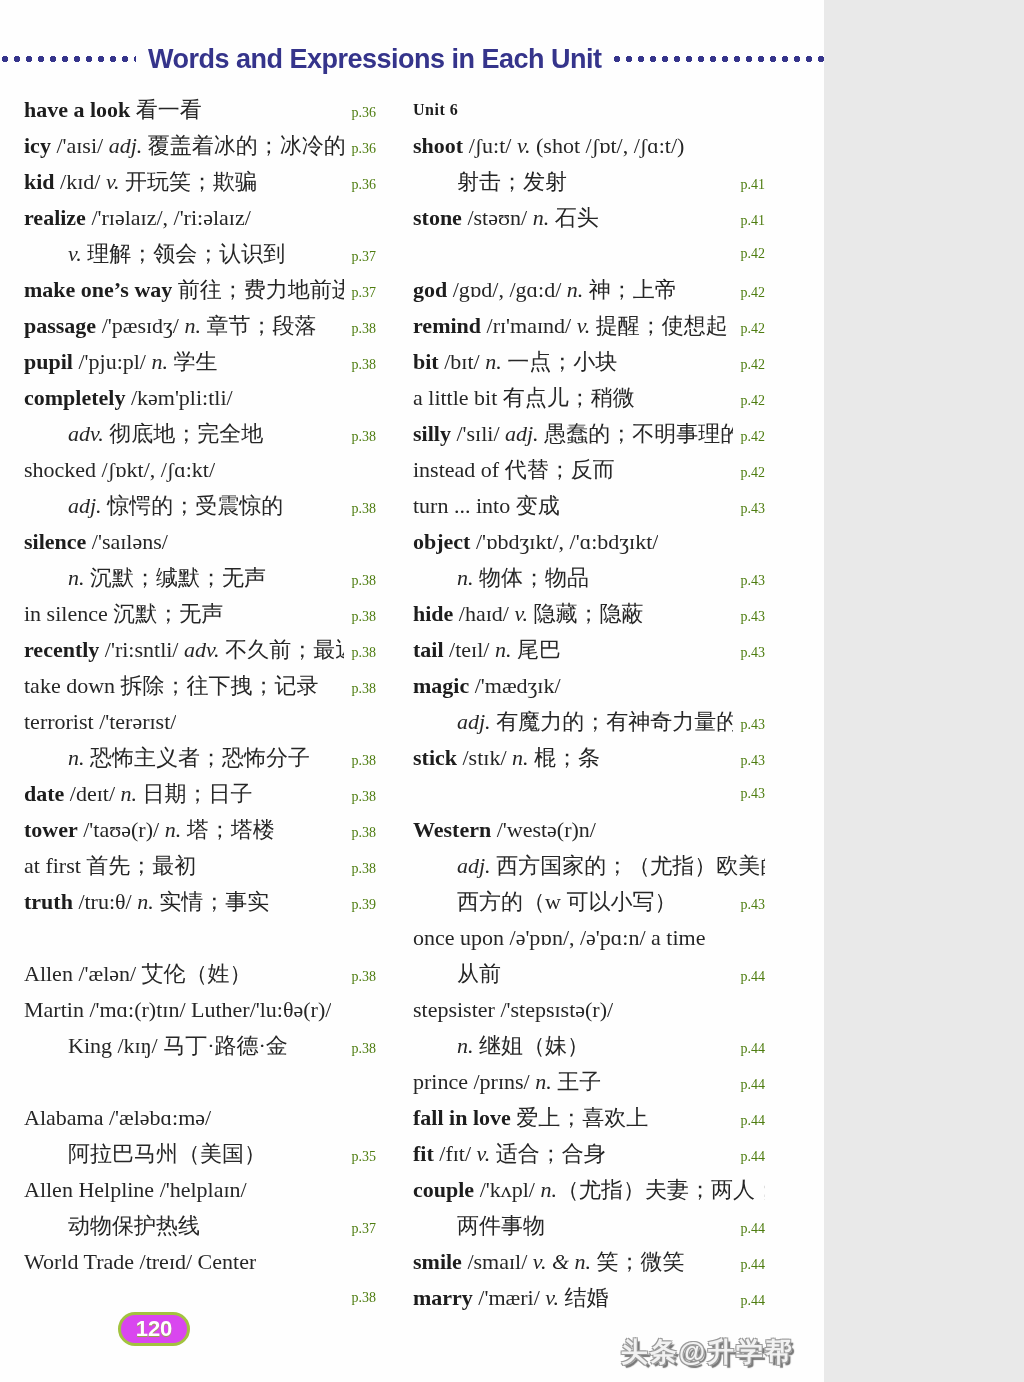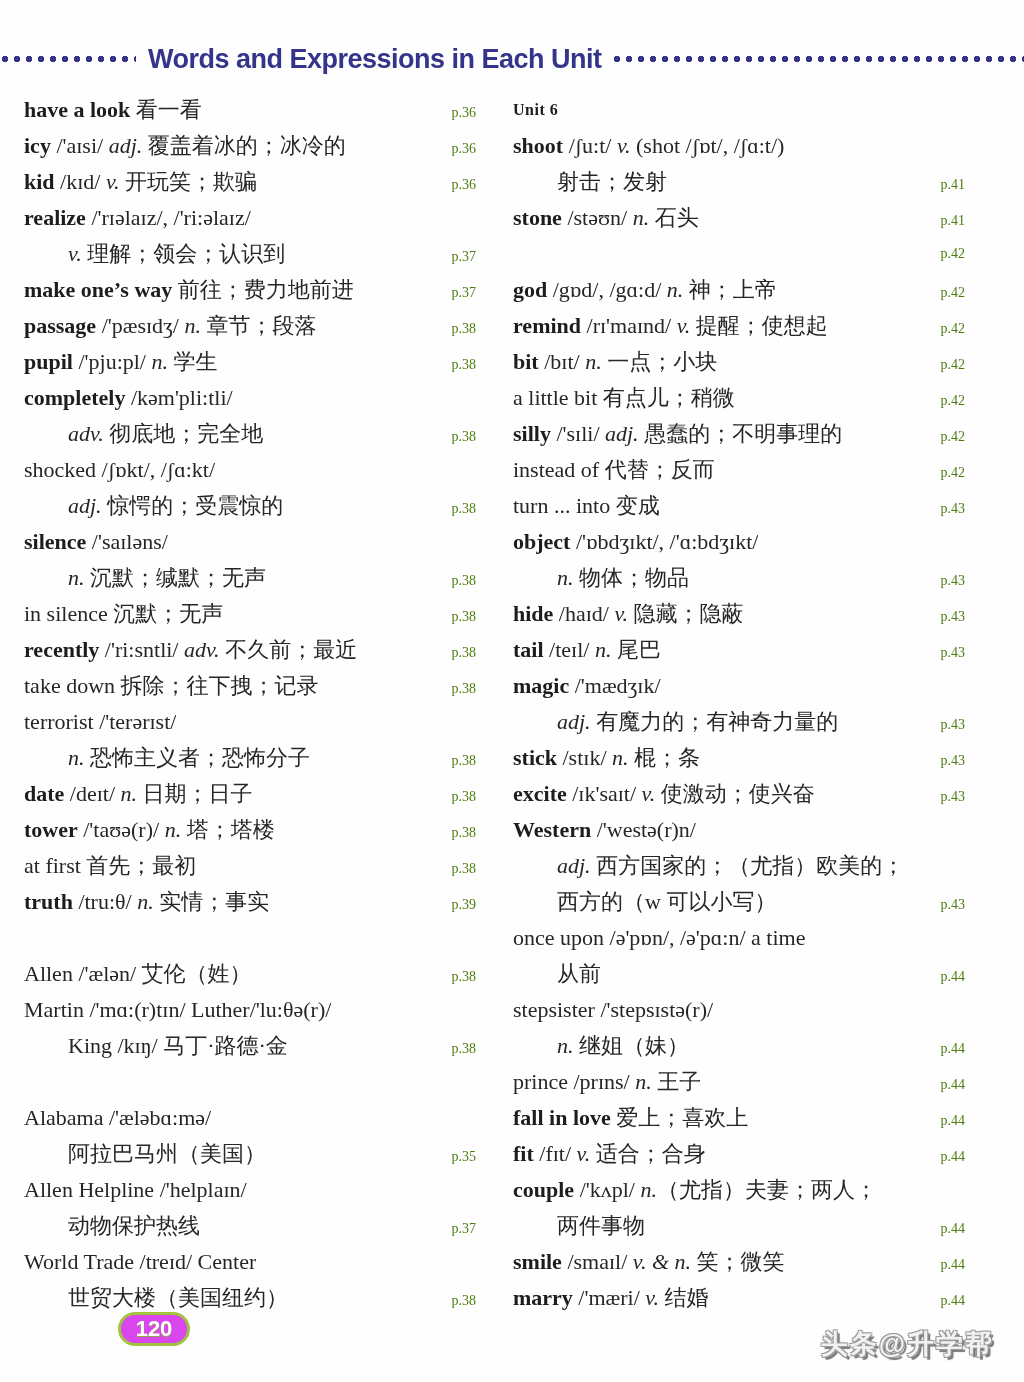--- a/index.html
+++ b/index.html
@@ -1,18 +1,18 @@
 <!DOCTYPE html>
 <html><head>
 <meta charset="utf-8">
 <style>
   html,body{margin:0;padding:0;background:#e9e9e9;}
   .page{
     position:relative;
-    width:1024px;height:1382px;
+    width:824px;height:1382px;
     background:#fefefe;
     overflow:hidden;
     font-family:"Liberation Serif","DejaVu Serif",serif;
     color:#262626;
   }
   
   .hdr{
     display:flex;align-items:center;
     padding-top:42px;
     height:34px;
@@ -76,21 +76,21 @@
     color:#ffffff;
     font-family:"Liberation Sans","DejaVu Sans",sans-serif;
     font-weight:bold;
     font-size:22px;
     line-height:28px;
     text-align:center;
     text-shadow:0 1px 1px #8fae35;
   }
   .watermark{
     position:absolute;
-    right:30px;bottom:20px;
+    right:30px;bottom:12px;
     font-family:"Liberation Sans","DejaVu Sans",sans-serif;
     font-weight:bold;
     font-size:27px;
     color:#f2f2f2;
     text-shadow:
       -1px -1px 0 #9a9a9a, 1px -1px 0 #9a9a9a,
       -1px  1px 0 #9a9a9a, 1px  1px 0 #9a9a9a,
        3px  3px 1px #777777;
     letter-spacing:2px;
   }
@@ -219,21 +219,20 @@
           <span class="content"><span>Allen Helpline /'helplaɪn/</span></span>
         </div>
         <div class="row ind">
           <span class="content"><span>动物保护热线</span></span>
           <span class="pageref">p.37</span>
         </div>
         <div class="row">
           <span class="content"><span>World Trade /treɪd/ Center</span></span>
         </div>
         <div class="row ind">
-          <span class="content"><span>世贸大楼（美国纽约）</span></span>
           <span class="pageref">p.38</span>
         </div>
       </section>
     <section class="col" id="col-right">
         <div class="row head">
           <span class="content"><span class="b">Unit 6</span></span>
         </div>
         <div class="row">
           <span class="content"><span class="b">shoot</span><span> /ʃu:t/ </span><span class="i">v.</span><span> (shot /ʃɒt/, /ʃɑ:t/)</span></span>
         </div>
@@ -296,21 +295,20 @@
         </div>
         <div class="row ind">
           <span class="content"><span class="i">adj.</span><span> 有魔力的；有神奇力量的</span></span>
           <span class="pageref">p.43</span>
         </div>
         <div class="row">
           <span class="content"><span class="b">stick</span><span> /stɪk/ </span><span class="i">n.</span><span> 棍；条</span></span>
           <span class="pageref">p.43</span>
         </div>
         <div class="row">
-          <span class="content"><span class="b">excite</span><span> /ɪk'saɪt/ </span><span class="i">v.</span><span> 使激动；使兴奋</span></span>
           <span class="pageref">p.43</span>
         </div>
         <div class="row">
           <span class="content"><span class="b">Western</span><span> /'westə(r)n/</span></span>
         </div>
         <div class="row ind">
           <span class="content"><span class="i">adj.</span><span> 西方国家的；（尤指）欧美的；</span></span>
         </div>
         <div class="row ind">
           <span class="content"><span>西方的（w 可以小写）</span></span>

